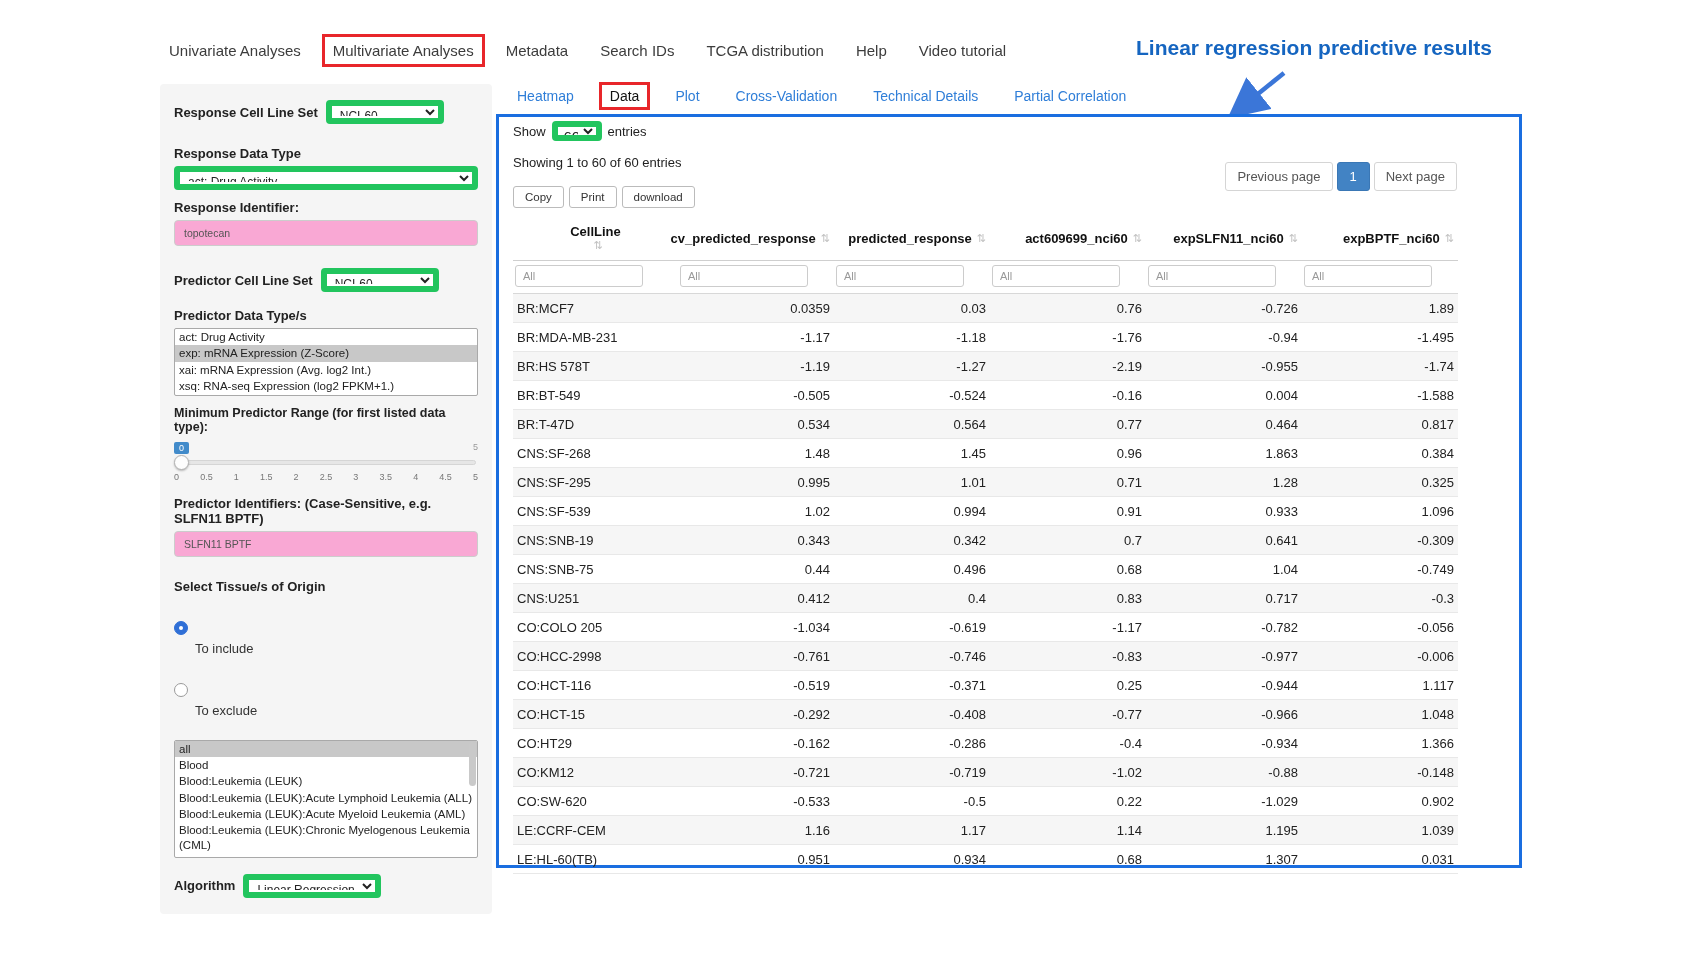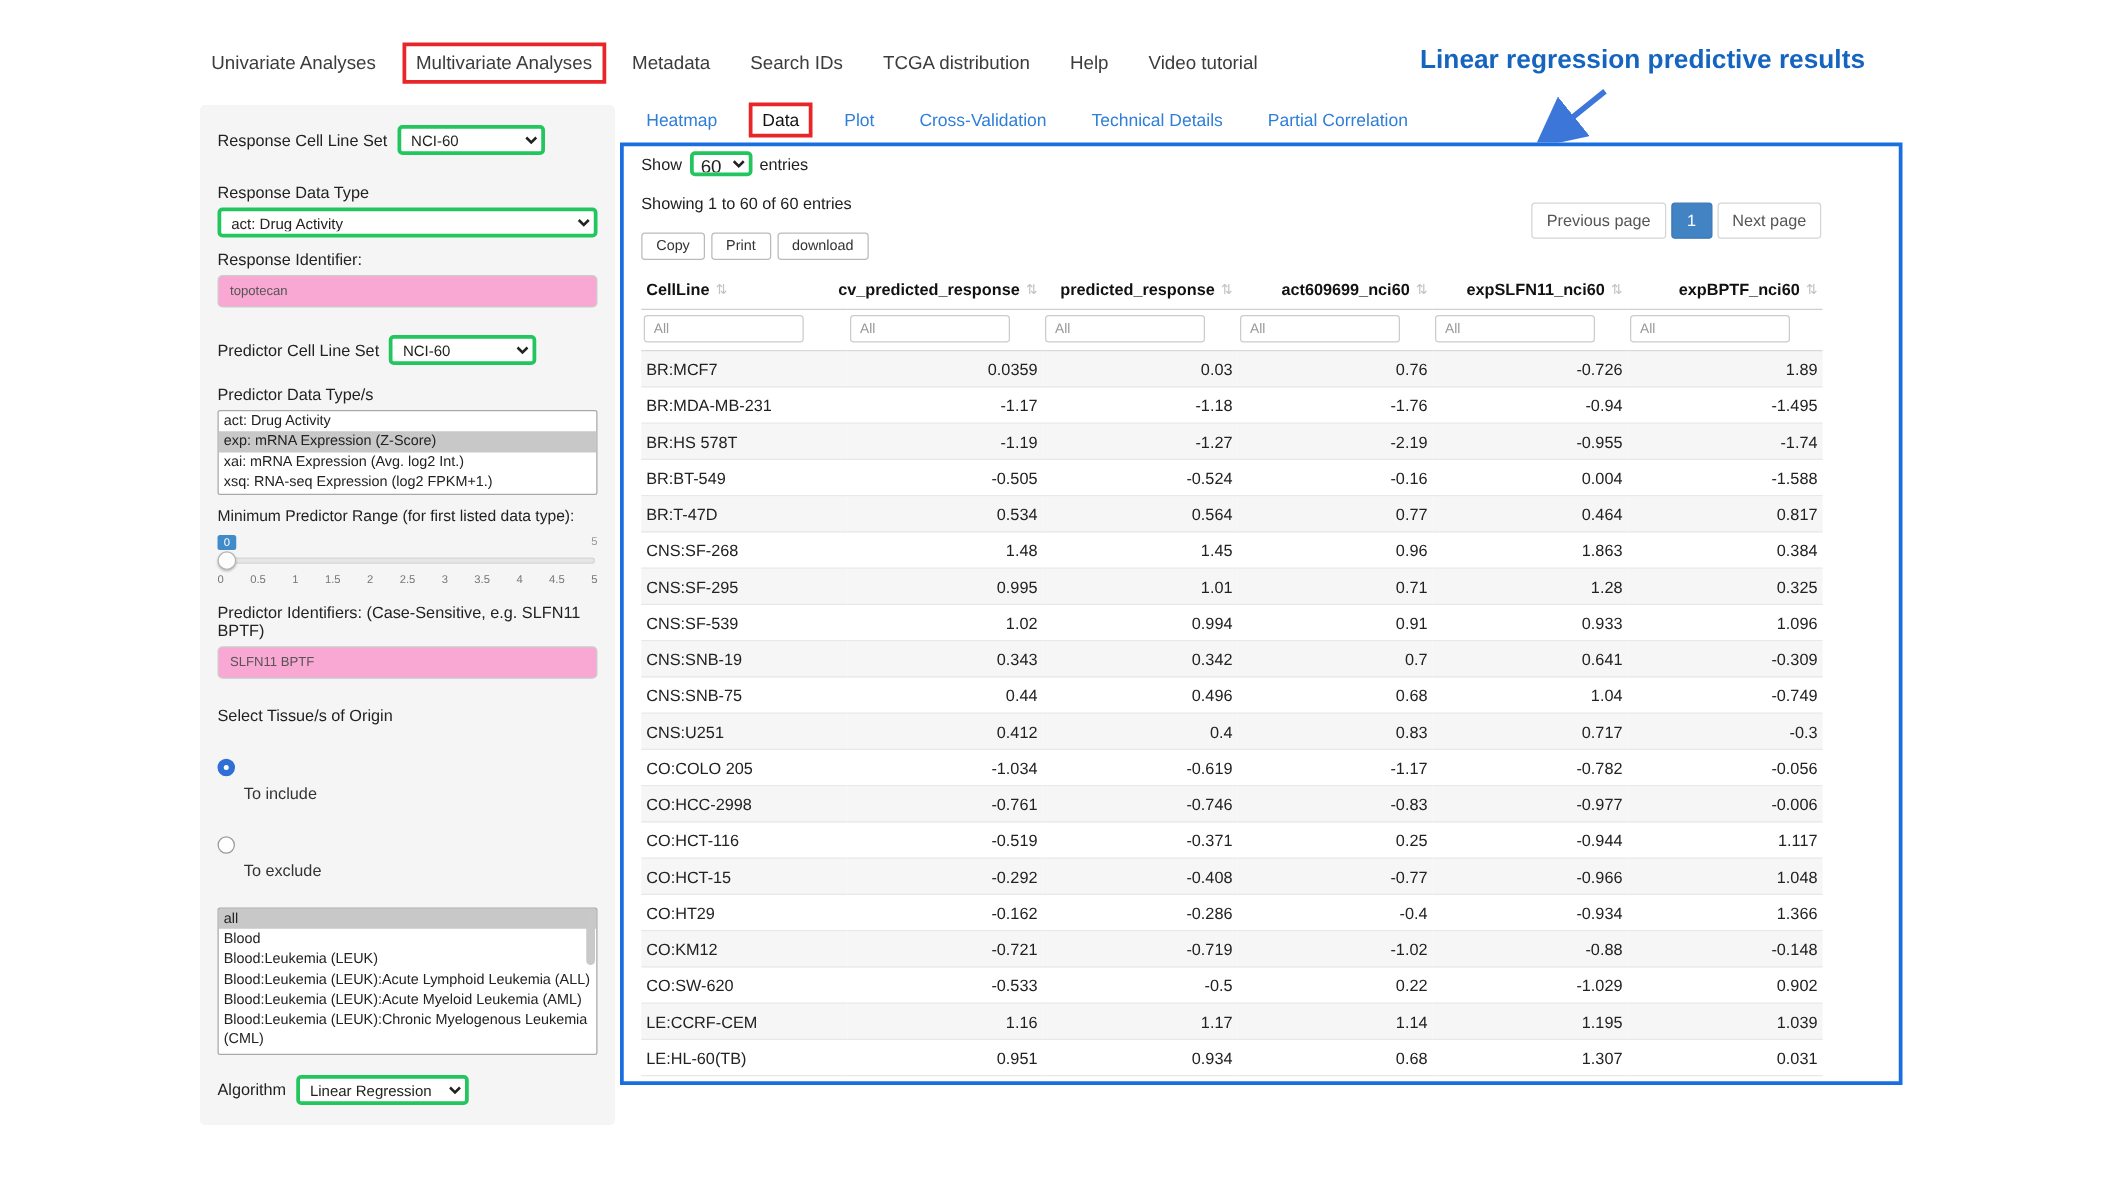--- a/index.html
+++ b/index.html
@@ -22,26 +22,26 @@
     position:absolute; right:208px; top:36px; font-size:21px; font-weight:bold; color:#1565c0;
     white-space:nowrap;
   }
   .annotation-arrow { position:absolute; left:1222px; top:68px; }
 
   
   .sidebar {
     position:absolute; left:160px; top:84px; width:332px; min-height:692px;
     background:#f5f5f5; border-radius:4px; padding:16px 14px; font-size:13px;
   }
-  .fld-label { font-weight:normal; font-size:13px; color:#222; margin-bottom:5px; }
+  .fld-label { font-weight:bold; font-size:13px; color:#222; margin-bottom:5px; }
   .inline-row { display:flex; align-items:center; gap:8px; }
   .inline-row .fld-label { margin-bottom:0; }
   select {
     font-family:"Liberation Sans", sans-serif; font-size:12px; color:#222;
-    border:3px solid #22c55e; border-radius:4px; background:#fff; padding:2px 4px; height:24px;
+    border:6px solid #22c55e; border-radius:4px; background:#fff; padding:2px 4px; height:24px;
   }
   .sel-cls { width:118px; }
   .sel-wide { width:100%; }
   .sel-algo { width:138px; }
   .txt-input {
     width:100%; height:26px; border:1px solid #ccc; border-radius:4px; background:#f9a8d4;
     font-family:"Liberation Sans", sans-serif; font-size:10.5px; color:#555; padding:4px 9px;
   } .gap10 { height:10px; } .gap16 { height:16px; } .gap22 { height:22px; }
   .listbox {
     background:#fff; border:1px solid #a9a9a9; border-radius:2px; width:100%;
@@ -104,21 +104,21 @@
 
   
   table.data-table { border-collapse:collapse; width:945px; table-layout:fixed; margin-top:8px; font-size:13px; }
   table.data-table col.c0 { width:165px; }
   table.data-table col.cn { width:156px; }
   th {
     font-size:13px; font-weight:bold; color:#111; padding:8px 4px; border-bottom:1px solid #cfcfcf;
     cursor:pointer;
   }
   th .th-inner { display:flex; align-items:center; }
-  th.col-first .th-inner { justify-content:flex-start; }
+  th.col-first .th-inner { justify-content:flex-start;flex-direction:column; }
   th.col-num .th-inner { justify-content:flex-end; }
   .sort-icon { color:#c2c2c2; font-size:11px; margin-left:5px; font-weight:normal; }
   tr.filter-row td { padding:4px 2px 6px 2px; border-bottom:1px solid #d8d8d8; }
   tr.filter-row input {
     width:128px; height:22px; border:1px solid #ccc; border-radius:3px; padding:2px 7px;
     font-family:"Liberation Sans", sans-serif; font-size:11px; color:#444;
   }
   tr.filter-row input::placeholder { color:#999; }
   tbody.rows tr { height:29px; border-bottom:1px solid #e8e8e8; }
   tbody.rows tr:nth-child(odd) { background:#f6f6f6; }

